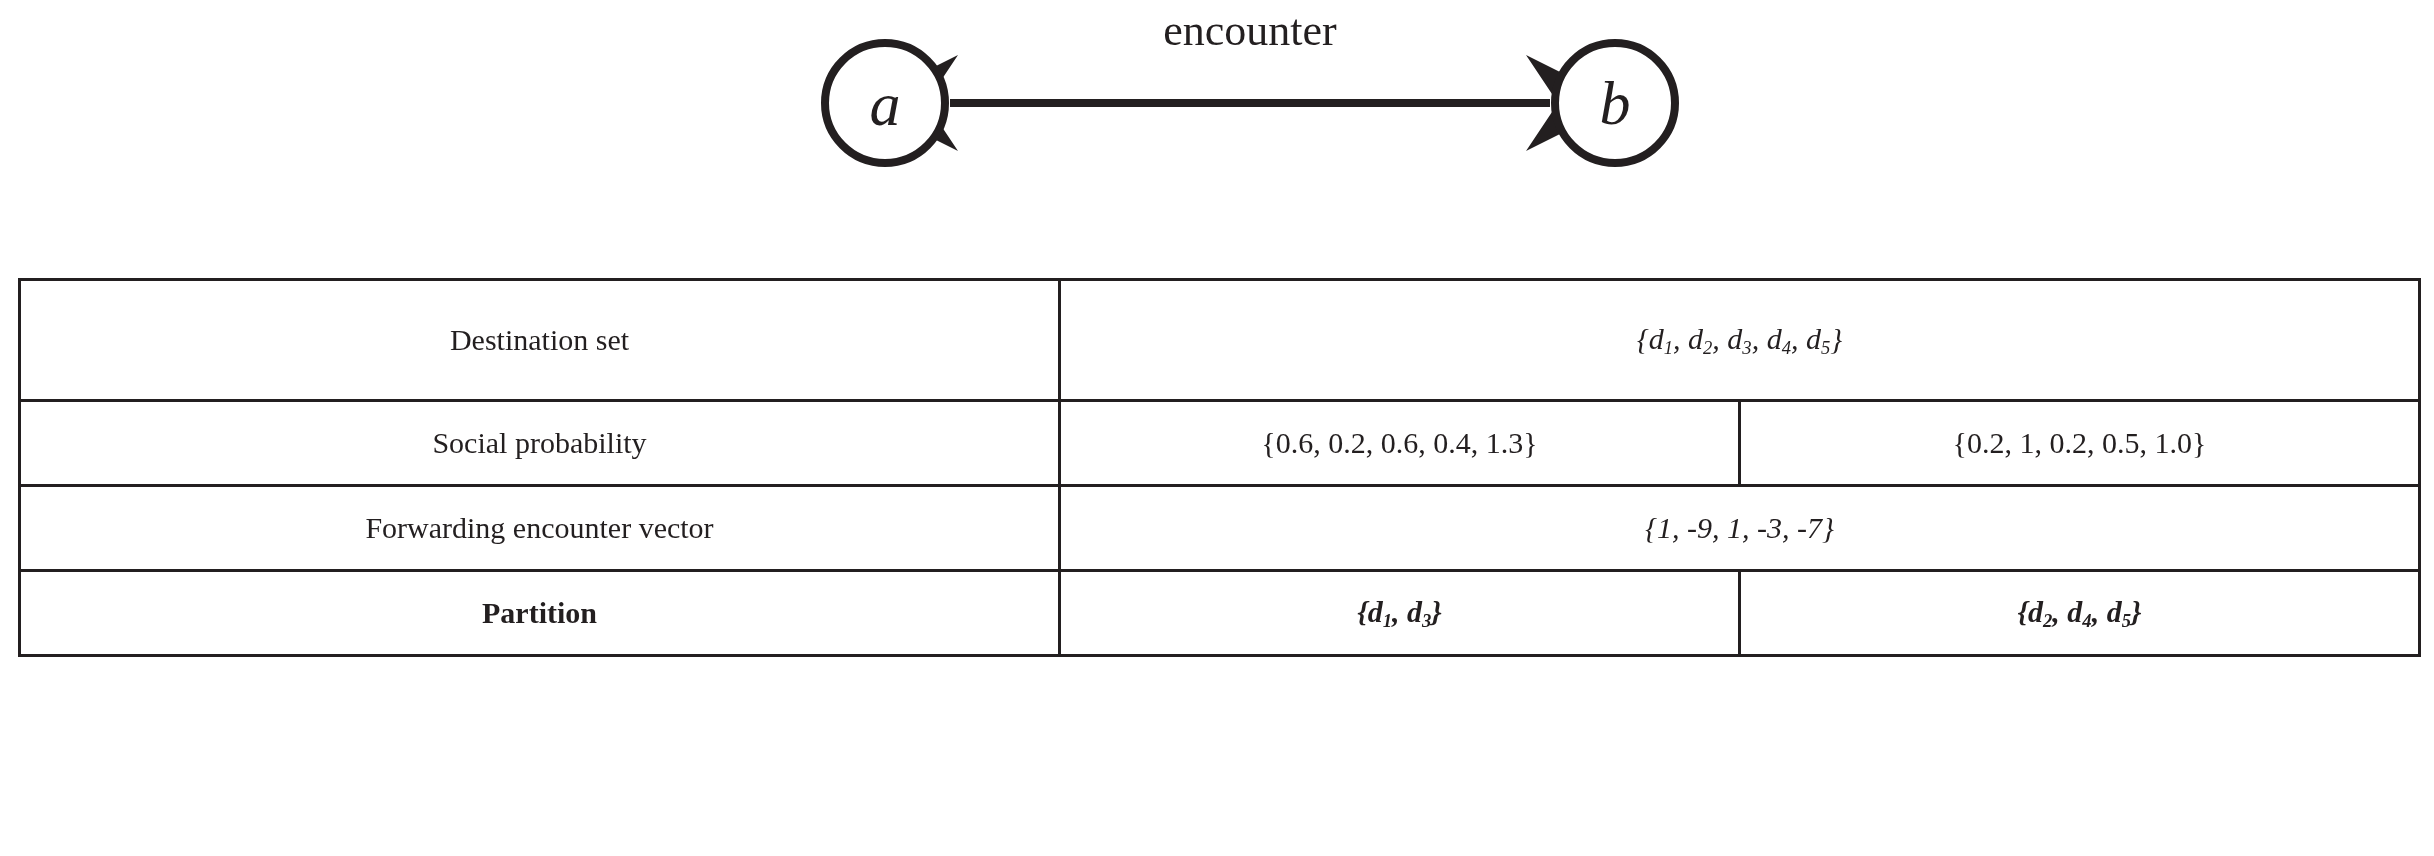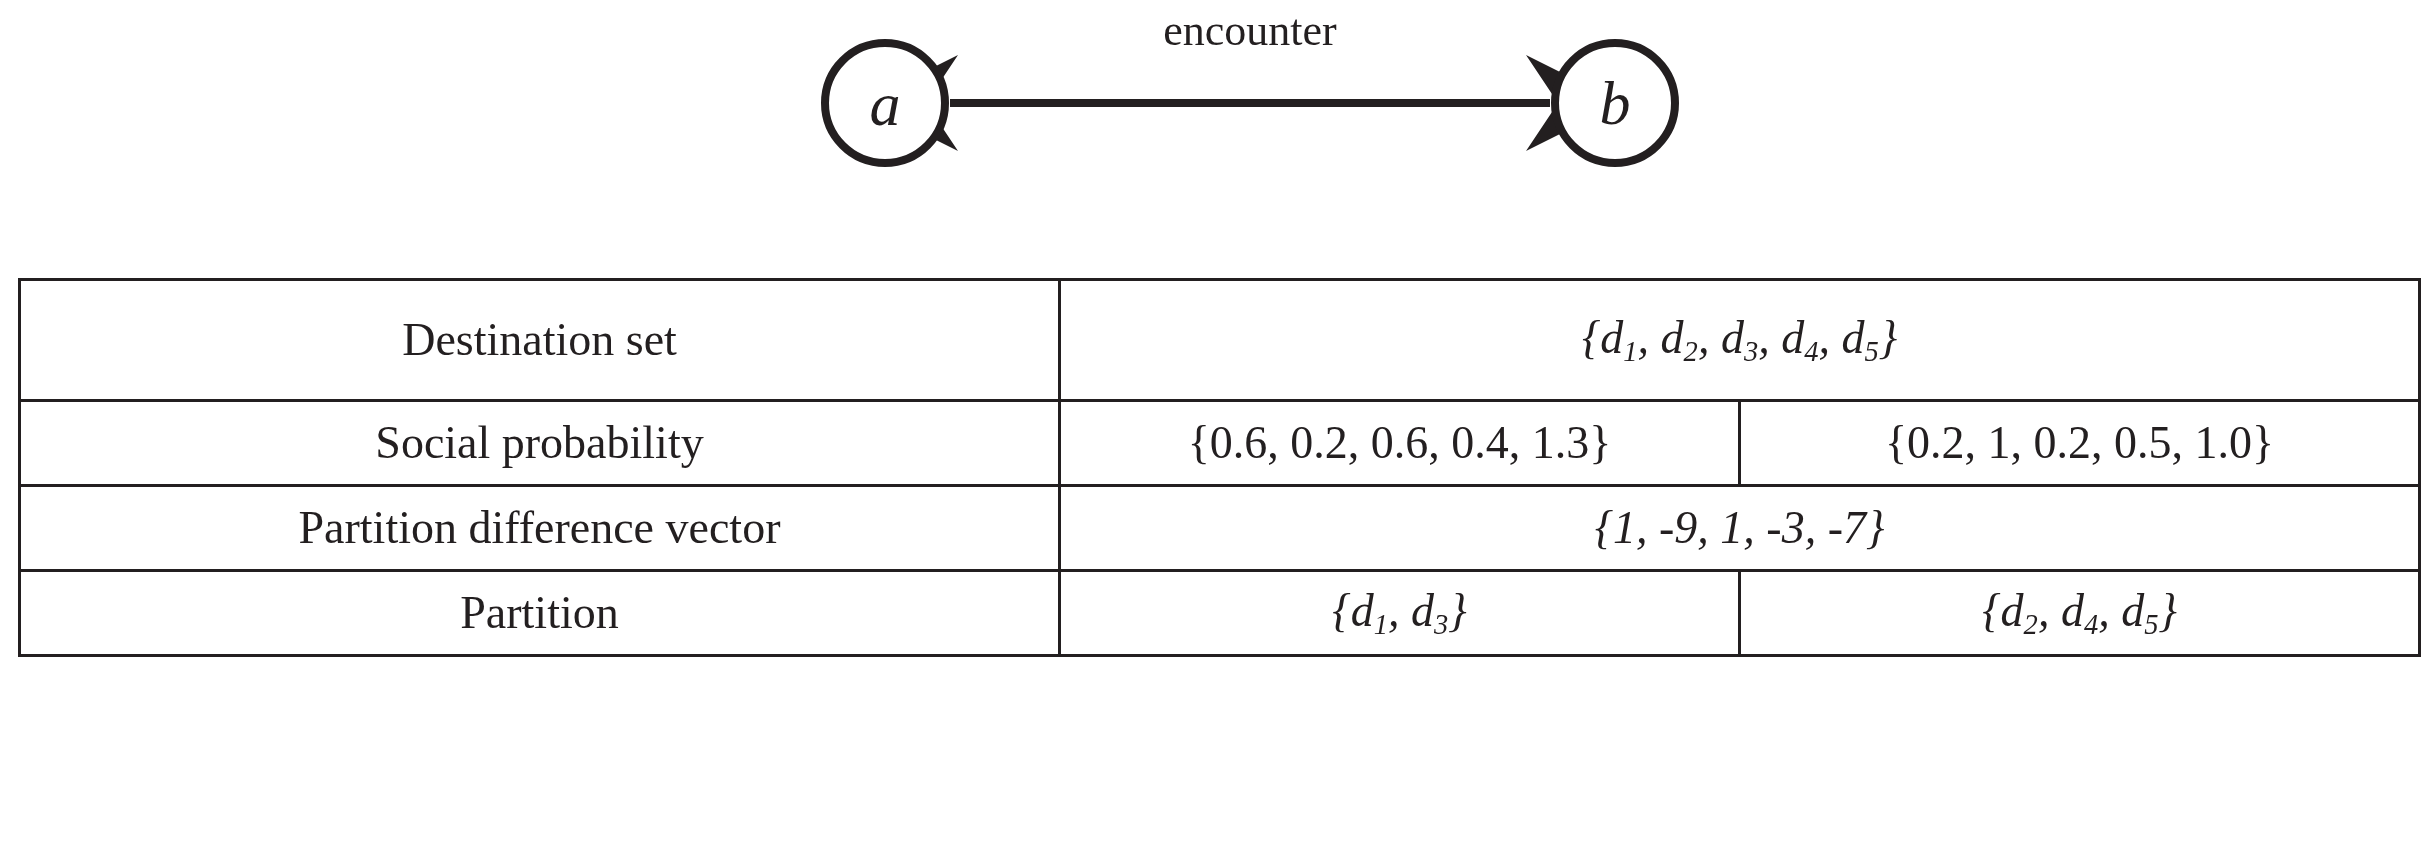--- a/index.html
+++ b/index.html
@@ -24,36 +24,36 @@
 
   
   .tbl{
     position:absolute;left:18px;top:278px;
     width:2400px;border-collapse:collapse;
     table-layout:fixed;
   }
   .tbl td{
     border:3px solid #231f20;
     text-align:center;vertical-align:middle;
-    font-size:46px;line-height:1.05;
+    font-size:30px;line-height:1.05;
     padding:0;color:#231f20;
     font-family:"Liberation Serif","DejaVu Serif",serif;
   }
   .tbl tr.r-tall td{height:118px;}
   .tbl tr.r-short td{height:82px;}
   .col-label{width:1040px;}
   .col-a{width:680px;}
   .col-b{width:680px;}
   .math{font-style:italic;}
   .math sub{
     font-style:italic;font-size:.62em;
     vertical-align:-0.28em;letter-spacing:0;
   }
   .outer-top{border-top-width:5px;}
-  .outer-bottom{border-bottom-width:5px;}
+  .outer-bottom{border-bottom-width:5px;font-weight:bold;}
   .outer-left{border-left-width:5px;}
   .outer-right{border-right-width:5px;}
 </style>
 </head>
 <body>
 
 <div id="stage">
 
   <div class="graph">
     <svg width="2434" height="170" viewBox="0 0 2434 170">
@@ -92,21 +92,21 @@
       </tr>
 
 
       <tr class="r-short">
         <td class="outer-left">Social probability</td>
         <td>{0.6, 0.2, 0.6, 0.4, 1.3}</td>
         <td class="outer-right">{0.2, 1, 0.2, 0.5, 1.0}</td>
       </tr>
 
       <tr class="r-short">
-        <td class="outer-left">Partition difference vector</td>
+        <td class="outer-left">Forwarding encounter vector</td>
         <td class="outer-right" colspan="2"><span class="math">{1, -9, 1, -3, -7}</span></td>
       </tr>
 
       <tr class="r-short">
         <td class="outer-left outer-bottom">Partition</td>
         <td class="outer-bottom"><span class="math">{<i>d<sub>1</sub></i>, <i>d<sub>3</sub></i>}</span></td>
         <td class="outer-right outer-bottom"><span class="math">{<i>d<sub>2</sub></i>, <i>d<sub>4</sub></i>, <i>d<sub>5</sub></i>}</span></td>
       </tr>
 
     </tbody>

